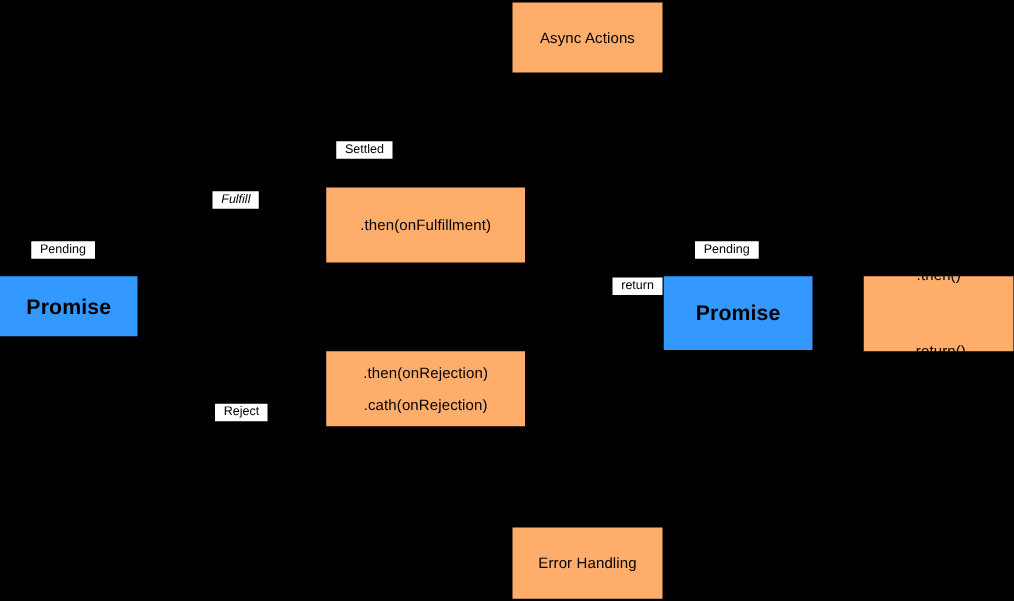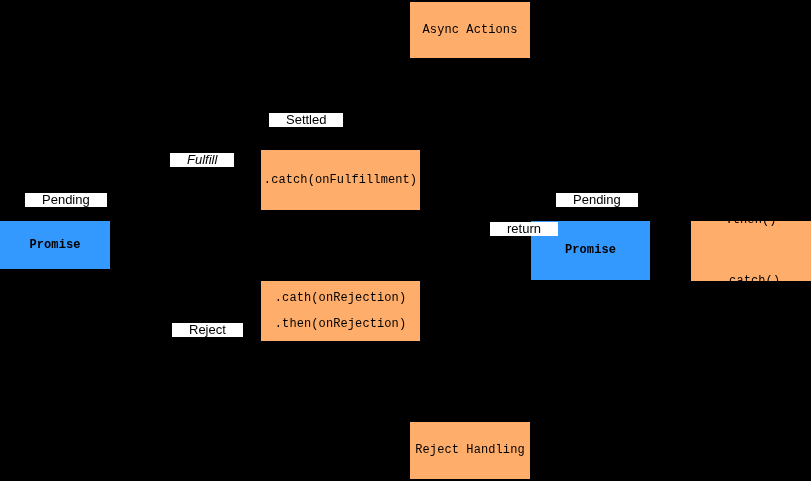--- a/index.html
+++ b/index.html
@@ -23,41 +23,40 @@
     display: flex;
     flex-direction: column;
     align-items: center;
     justify-content: center;
     text-align: center;
     box-sizing: border-box;
     color: #000000;
     font-size: 12px;
     line-height: 17px;
     letter-spacing: 0.1px;
-    font-family: Liberation Mono, monospace;
   }
   .node.orange {
     background: #ffad6b;
   }
   .node.blue {
     background: #3399ff;
     font-weight: bold;
-    font-size: 12px;
+    font-size: 17px;
   }
   .node .line {
     display: block;
     white-space: pre;
   }
   .edge-label {
     position: absolute;
     background: #ffffff;
     color: #000000;
-    font-size: 13px;
+    font-size: 10px;
     line-height: 14px;
-    padding: 0px 17px;
+    padding: 0px 7px;
     white-space: nowrap;
     box-sizing: border-box;
     font-family: "Liberation Sans", sans-serif;
   }
   svg.connectors {
     position: absolute;
     left: 0;
     top: 0;
     width: 811px;
     height: 481px;
@@ -79,43 +78,43 @@
       <path d="M420 311 L480 311 L480 250 L531 250"></path>
       <path d="M650 251 L691 251"></path>
     </g>
   </svg>
 
   <div class="node orange" style="left:410px; top:2px; width:120px; height:56px;">
     <span class="line">Async Actions</span>
   </div>
 
   <div class="node orange" style="left:261px; top:150px; width:159px; height:60px;">
-    <span class="line">.catch(onFulfillment)</span>
+    <span class="line">.then(onFulfillment)</span>
   </div>
 
   <div class="node blue" style="left:0px; top:221px; width:110px; height:48px;">
     <span class="line">Promise</span>
   </div>
 
   <div class="node blue" style="left:531px; top:221px; width:119px; height:59px;">
     <span class="line">Promise</span>
   </div>
 
   <div class="node orange" style="left:691px; top:221px; width:120px; height:60px;gap:44px;">
     <span class="line">.then()</span>
-    <span class="line">.catch()</span>
+    <span class="line">.return()</span>
   </div>
 
   <div class="node orange" style="left:261px; top:281px; width:159px; height:60px; line-height:26px;">
+    <span class="line">.then(onRejection)</span>
     <span class="line">.cath(onRejection)</span>
-    <span class="line">.then(onRejection)</span>
   </div>
 
   <div class="node orange" style="left:410px; top:422px; width:120px; height:57px;">
-    <span class="line">Reject Handling</span>
+    <span class="line">Error Handling</span>
   </div>
 
   <div class="edge-label" style="left:269px; top:113px;">Settled</div>
 
   <div class="edge-label" style="left:170px; top:153px;font-style:italic;">Fulfill</div>
 
   <div class="edge-label" style="left:25px; top:193px;">Pending</div>
 
   <div class="edge-label" style="left:556px; top:193px;">Pending</div>
 

